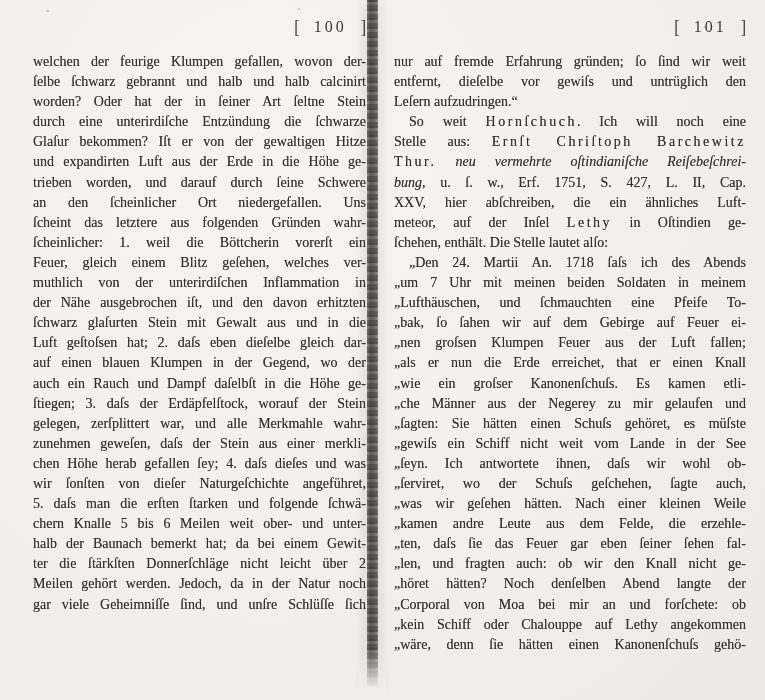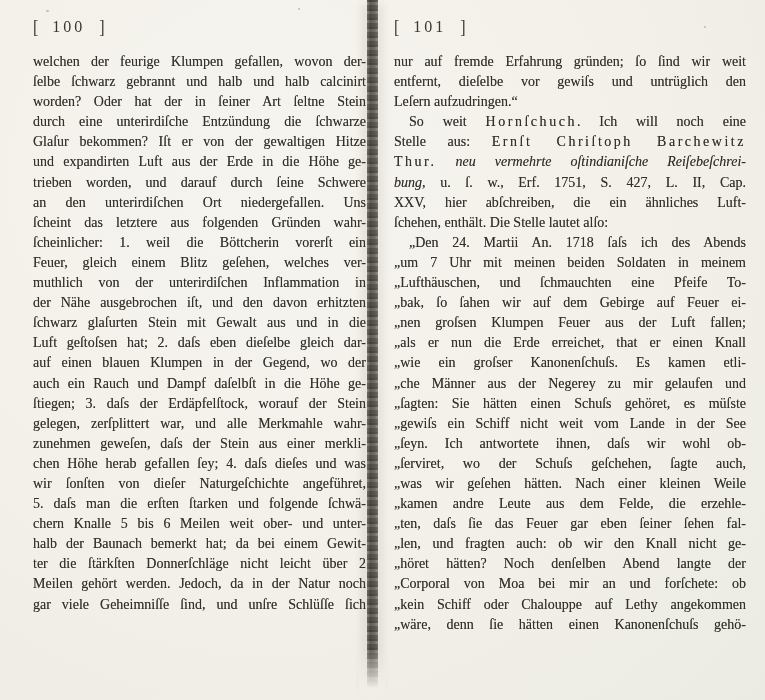--- a/index.html
+++ b/index.html
@@ -7,21 +7,21 @@
     width:765px;height:700px;position:relative;overflow:hidden;
     background:radial-gradient(ellipse at 35% 25%, #f6f4ee 0%, #f2f0e9 55%, #ecebe3 100%);
     font-family:"Liberation Serif","DejaVu Serif",serif;
     color:#33302b;
   }
   .page{position:absolute;top:0;height:700px}
   .page-left{left:33px;width:333px}
   .page-right{left:394px;width:352px}
   .folio{
     position:absolute;top:18px;left:0;right:0;
-    text-align:left;font-size:16px;color:#3a3731;
+    text-align:right;font-size:16px;color:#3a3731;
   }
   .folio .bk{display:inline-block;transform:scaleY(1.15)}
   .folio .num{display:inline-block;margin:0 14px;letter-spacing:3px}
   .lines{
     position:absolute;left:0;right:0;top:52px;
     font-size:14px;line-height:20.1px;
     text-shadow:0 0 0.5px rgba(45,42,36,0.55);
   }
   .line{
     text-align:justify;text-align-last:justify;
@@ -56,21 +56,21 @@
   </div>
   <div class="lines">
 
   <div class="line"><span>welchen der feurige Klumpen gefallen, wovon der-</span></div>
       <div class="line"><span>ſelbe ſchwarz gebrannt und halb und halb calcinirt</span></div>
       <div class="line"><span>worden?  Oder hat der in ſeiner Art ſeltne Stein</span></div>
       <div class="line"><span>durch eine unterirdiſche Entzündung die ſchwarze</span></div>
       <div class="line"><span>Glaſur bekommen?  Iſt er von der gewaltigen Hitze</span></div>
       <div class="line"><span>und expandirten Luft aus der Erde in die Höhe ge-</span></div>
       <div class="line"><span>trieben worden, und darauf durch ſeine Schwere</span></div>
-      <div class="line"><span>an den unterirdiſchen Ort niedergefallen.  Uns</span></div>
+      <div class="line"><span>an den ſcheinlicher Ort niedergefallen.  Uns</span></div>
       <div class="line"><span>ſcheint das letztere aus folgenden Gründen wahr-</span></div>
       <div class="line"><span>ſcheinlicher:  1. weil die Böttcherin vorerſt ein</span></div>
       <div class="line"><span>Feuer, gleich einem Blitz geſehen, welches ver-</span></div>
       <div class="line"><span>muthlich von der unterirdiſchen Inflammation in</span></div>
       <div class="line"><span>der Nähe ausgebrochen iſt, und den davon erhitzten</span></div>
       <div class="line"><span>ſchwarz glaſurten Stein mit Gewalt aus und in die</span></div>
       <div class="line"><span>Luft geſtoſsen hat;  2. daſs eben dieſelbe gleich dar-</span></div>
       <div class="line"><span>auf einen blauen Klumpen in der Gegend, wo der</span></div>
       <div class="line"><span>auch ein Rauch und Dampf daſelbſt in die Höhe ge-</span></div>
       <div class="line"><span>ſtiegen;  3. daſs der Erdäpfelſtock, worauf der Stein</span></div>
@@ -96,20 +96,21 @@
   <div class="lines">
 
   <div class="line"><span>nur auf fremde Erfahrung gründen; ſo ſind wir weit</span></div>
       <div class="line"><span>entfernt, dieſelbe vor gewiſs und untrüglich den</span></div>
       <div class="line end"><span>Leſern aufzudringen.“</span></div>
       <div class="line ind"><span>So weit </span><span class="sp">Hornſchuch</span><span>.  Ich will noch eine</span></div>
       <div class="line"><span>Stelle aus:  </span><span class="sp">Ernſt Chriſtoph Barchewitz</span></div>
       <div class="line"><span class="sp">Thur.</span><span> </span><span class="it">neu vermehrte oſtindianiſche Reiſebeſchrei-</span></div>
       <div class="line"><span class="it">bung</span><span>, u. ſ. w., Erf. 1751, S. 427, L. II, Cap.</span></div>
       <div class="line"><span>XXV, hier abſchreiben, die ein ähnliches Luft-</span></div>
+      <div class="line"><span>meteor, auf der Inſel </span><span class="sp">Lethy</span><span> in Oſtindien ge-</span></div>
       <div class="line end"><span>ſchehen, enthält.  Die Stelle lautet alſo:</span></div>
       <div class="line ind"><span>„Den 24. Martii An. 1718 ſaſs ich des Abends</span></div>
       <div class="line"><span>„um 7 Uhr mit meinen beiden Soldaten in meinem</span></div>
       <div class="line"><span>„Lufthäuschen, und ſchmauchten eine Pfeife To-</span></div>
       <div class="line"><span>„bak, ſo ſahen wir auf dem Gebirge auf Feuer ei-</span></div>
       <div class="line"><span>„nen groſsen Klumpen Feuer aus der Luft fallen;</span></div>
       <div class="line"><span>„als er nun die Erde erreichet, that er einen Knall</span></div>
       <div class="line"><span>„wie ein groſser Kanonenſchuſs.  Es kamen etli-</span></div>
       <div class="line"><span>„che Männer aus der Negerey zu mir gelaufen und</span></div>
       <div class="line"><span>„ſagten:  Sie hätten einen Schuſs gehöret, es müſste</span></div>

